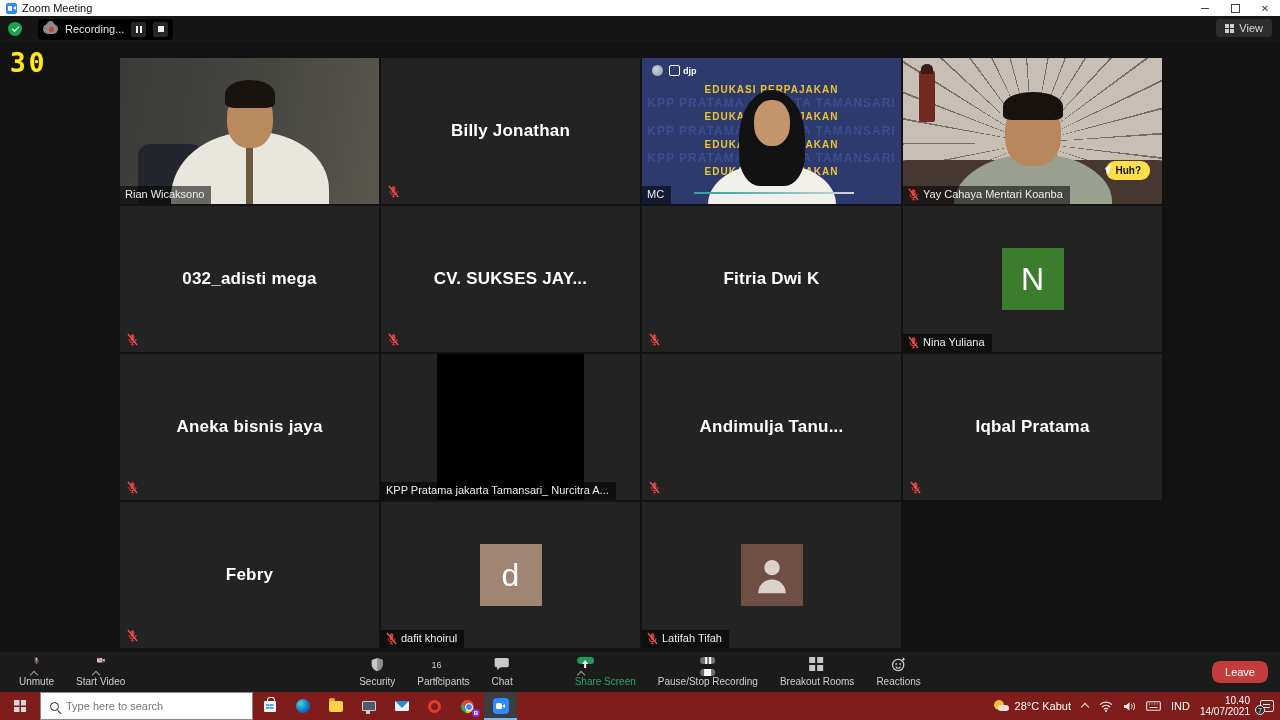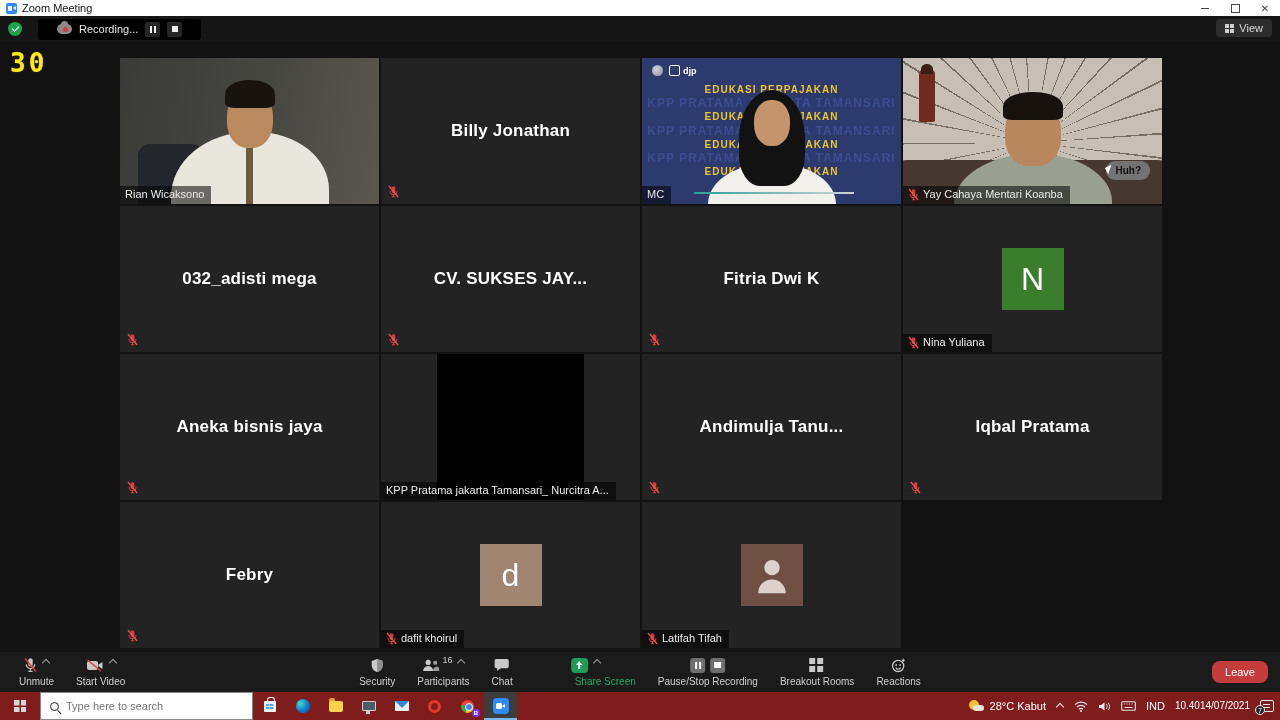--- a/index.html
+++ b/index.html
@@ -14,21 +14,21 @@
   .win-controls { margin-left:auto; display:flex; height:100%; }
   .wc { width:30px; display:flex; align-items:center; justify-content:center; color:#444; }
   .wc-min::before { content:''; width:8px; height:1px; background:#444; }
   .wc-res::before { content:''; width:7px; height:7px; border:1px solid #444; }
   .wc-close { font-size:10px; }
 
   
   .zoombar { height:26px; background:#161616; display:flex; align-items:center; position:relative; }
   .shield { width:14px; height:14px; margin-left:8px; border-radius:50% 50% 50% 50%/45% 45% 55% 55%; background:#1ea24d; position:relative; flex:0 0 auto; }
   .shield::before { content:''; position:absolute; left:3.5px; top:4px; width:6px; height:3px; border-left:1.6px solid #fff; border-bottom:1.6px solid #fff; transform:rotate(-45deg); }
-  .rec-pill { background:#000; border-radius:3px; display:flex; align-items:center; gap:7px; padding:3px 19px; margin-left:16px; }
+  .rec-pill { background:#000; border-radius:3px; display:flex; align-items:center; gap:7px; padding:3px 5px; margin-left:16px; }
   .rec-cloud { width:15px; height:10px; background:#8a8a8a; border-radius:6px; position:relative; }
   .rec-cloud::before { content:''; position:absolute; left:4px; top:-3px; width:7px; height:7px; background:#8a8a8a; border-radius:50%; }
   .rec-cloud::after { content:''; position:absolute; left:5.5px; top:2.5px; width:5px; height:5px; background:#d43c3c; border-radius:50%; }
   .rec-text { color:#e6e6e6; font-size:11px; }
   .rec-btn { width:15px; height:15px; background:#262626; border-radius:2px; display:flex; align-items:center; justify-content:center; gap:2px; }
   .rec-btn .bar { width:2px; height:7px; background:#efefef; }
   .rec-btn .sq { width:6px; height:6px; background:#efefef; }
   .view-btn { position:absolute; right:8px; top:3px; background:#2d2d2d; border-radius:4px; color:#dcdcdc; font-size:11px; padding:3px 9px; display:flex; align-items:center; gap:5px; }
   .grid-ic { width:9px; height:9px; background:
       linear-gradient(#cfcfcf,#cfcfcf) 0 0/4px 4px no-repeat,
@@ -74,40 +74,40 @@
 
   
   .scene-yay { background:#c7beb4; }
   .yay-rays { position:absolute; inset:-30%; background:repeating-conic-gradient(from 0deg at 50% 55%, rgba(0,0,0,0) 0deg 10deg, rgba(35,30,26,.5) 10deg 10.8deg); }
   .yay-sofa { position:absolute; bottom:0; left:-10px; right:-10px; height:44px; background:#463731; border-radius:14px 14px 0 0; }
   .yay-totem { position:absolute; left:16px; top:12px; width:16px; height:52px; background:#72291f; border-radius:4px 4px 2px 2px; }
   .yay-totem::before { content:''; position:absolute; left:2px; top:-6px; width:12px; height:10px; background:#3a1d14; border-radius:50% 50% 0 0; }
   .yay-shirt { position:absolute; bottom:0; left:50%; transform:translateX(-50%); width:158px; height:50px; background:#9aa violet; background:#9aa08f; border-radius:50% 48% 0 0/100% 95% 0 0; }
   .yay-head { position:absolute; bottom:38px; left:50%; transform:translateX(-50%); width:56px; height:66px; background:#b9875d; border-radius:46% 46% 42% 42%; }
   .yay-hair { position:absolute; bottom:84px; left:50%; transform:translateX(-50%); width:60px; height:28px; background:#17120e; border-radius:50% 50% 16% 16%; }
-  .speech-bubble { position:absolute; right:12px; bottom:24px; background:#737373; color:#111; font-weight:bold; font-size:10px; padding:4px 9px; border-radius:9px; z-index:4; }
+  .speech-bubble { position:absolute; right:12px; bottom:24px; background:#fde047; color:#111; font-weight:bold; font-size:10px; padding:4px 9px; border-radius:9px; z-index:4; }
   .speech-bubble::before { content:''; position:absolute; left:-6px; top:2px; border:5px solid transparent; border-right-color:#fff; transform:rotate(18deg); }
 
   
   .beach { position:absolute; left:50%; transform:translateX(-50%); top:0; bottom:0; width:168px;
     background:linear-gradient(#79b3e0 0 34%, #cfe6f2 34% 44%, #2fb9c0 44% 56%, #8fe0d6 56% 74%, #d6cfbf 74% 100%); }
   .cloud { position:absolute; background:#f4f9fc; border-radius:50%; filter:blur(1px); }
   .b-body { position:absolute; left:52%; top:48%; width:30px; height:52px; background:#17151a; border-radius:10px 12px 4px 4px; transform:translateX(-50%); }
   .b-hijab { position:absolute; left:52%; top:34%; width:20px; height:26px; background:#e0407a; border-radius:50% 50% 40% 40%; transform:translateX(-50%); }
   .b-hat { position:absolute; left:52%; top:31%; width:40px; height:11px; background:#c9a363; border-radius:50%; transform:translateX(-50%) rotate(-8deg); }
 
   
   .blackvid { position:absolute; left:56px; right:56px; top:0; bottom:0; background:#000; }
 
   
   .toolbar { height:40px; background:#1b1b1b; position:relative; display:flex; align-items:stretch; }
   .tb-left { display:flex; margin-left:8px; }
   .tb-center { position:absolute; left:50%; transform:translateX(-50%); top:0; bottom:0; display:flex; }
   .tb-btn { display:flex; flex-direction:column; align-items:center; justify-content:center; padding:0 11px; color:#cfcfcf; font-size:10px; gap:3px; cursor:default; }
-  .tb-btn .icrow { height:16px; display:flex; align-items:center; gap:5px; position:relative; }
+  .tb-btn .icrow { height:16px; display:flex; align-items:center; gap:5px; position:relative;flex-direction:column; }
   .chev { width:7px; height:7px; position:relative; align-self:flex-start; margin-top:1px; }
   .chev::before { content:''; position:absolute; width:5px; height:5px; border-left:1.4px solid #9f9f9f; border-top:1.4px solid #9f9f9f; transform:rotate(45deg); top:2px; left:1px; }
   .pcount { font-size:9px; color:#cfcfcf; align-self:flex-start; margin:-2px 0 0 -3px; }
   .share-label { color:#27a665;margin-left:40px; }
   .share-ic { width:17px; height:15px; background:#1f9b57; border-radius:4px; position:relative; }
   .share-ic::before { content:''; position:absolute; left:5.5px; top:3px; border-left:3px solid transparent; border-right:3px solid transparent; border-bottom:4px solid #fff; }
   .share-ic::after { content:''; position:absolute; left:7.5px; top:6px; width:2px; height:5px; background:#fff; }
   .chip { width:15px; height:15px; border-radius:3px; background:#6f6f6f; display:flex; align-items:center; justify-content:center; gap:2px; }
   .chip .bar { width:2px; height:7px; background:#fff; }
   .chip .sq { width:6.5px; height:6.5px; background:#fff; }
@@ -155,21 +155,21 @@
   .ic-zoom { width:16px; height:16px; background:#2d8cff; border-radius:4px; position:relative; }
   .ic-zoom::before { content:''; position:absolute; left:3px; top:5px; width:6px; height:6px; background:#fff; border-radius:1.5px; }
   .ic-zoom::after { content:''; position:absolute; left:9.5px; top:5.5px; border-top:2.5px solid transparent; border-bottom:2.5px solid transparent; border-right:3.5px solid #fff; }
   .tray { margin-left:auto; display:flex; align-items:center; gap:10px; padding-right:6px; font-size:11px; }
   .wx { display:flex; align-items:center; gap:6px; }
   .wx-ic { width:15px; height:12px; position:relative; }
   .wx-ic::before { content:''; position:absolute; left:0; top:0; width:10px; height:10px; border-radius:50%; background:#f5c03a; }
   .wx-ic::after { content:''; position:absolute; left:4px; top:5px; width:11px; height:6px; border-radius:5px; background:#e8e2d5; }
   .chev-up { width:8px; height:8px; position:relative; }
   .chev-up::before { content:''; position:absolute; width:5px; height:5px; border-left:1.4px solid #e8e8e8; border-top:1.4px solid #e8e8e8; transform:rotate(45deg); top:2px; left:1.5px; }
-  .clock { display:flex; flex-direction:row; align-items:flex-end; font-size:10px; line-height:11.5px; }
+  .clock { display:flex; flex-direction:column; align-items:flex-end; font-size:10px; line-height:11.5px; }
   .notif { position:relative; width:14px; height:12px; border:1.3px solid #e8e8e8; border-radius:2px 2px 2px 0; }
   .notif::before { content:''; position:absolute; left:2px; top:2.5px; width:7px; height:1.2px; background:#e8e8e8; box-shadow:0 3px 0 #e8e8e8; }
   .notif-badge { position:absolute; left:-6px; bottom:-4px; width:10px; height:10px; border-radius:50%; background:#2b2b2b; border:1px solid #e8e8e8; color:#fff; font-size:6.5px; display:flex; align-items:center; justify-content:center; }
   .tray svg { display:block; }
 </style>
 </head>
 <body>
 
 <div class="window">
 

